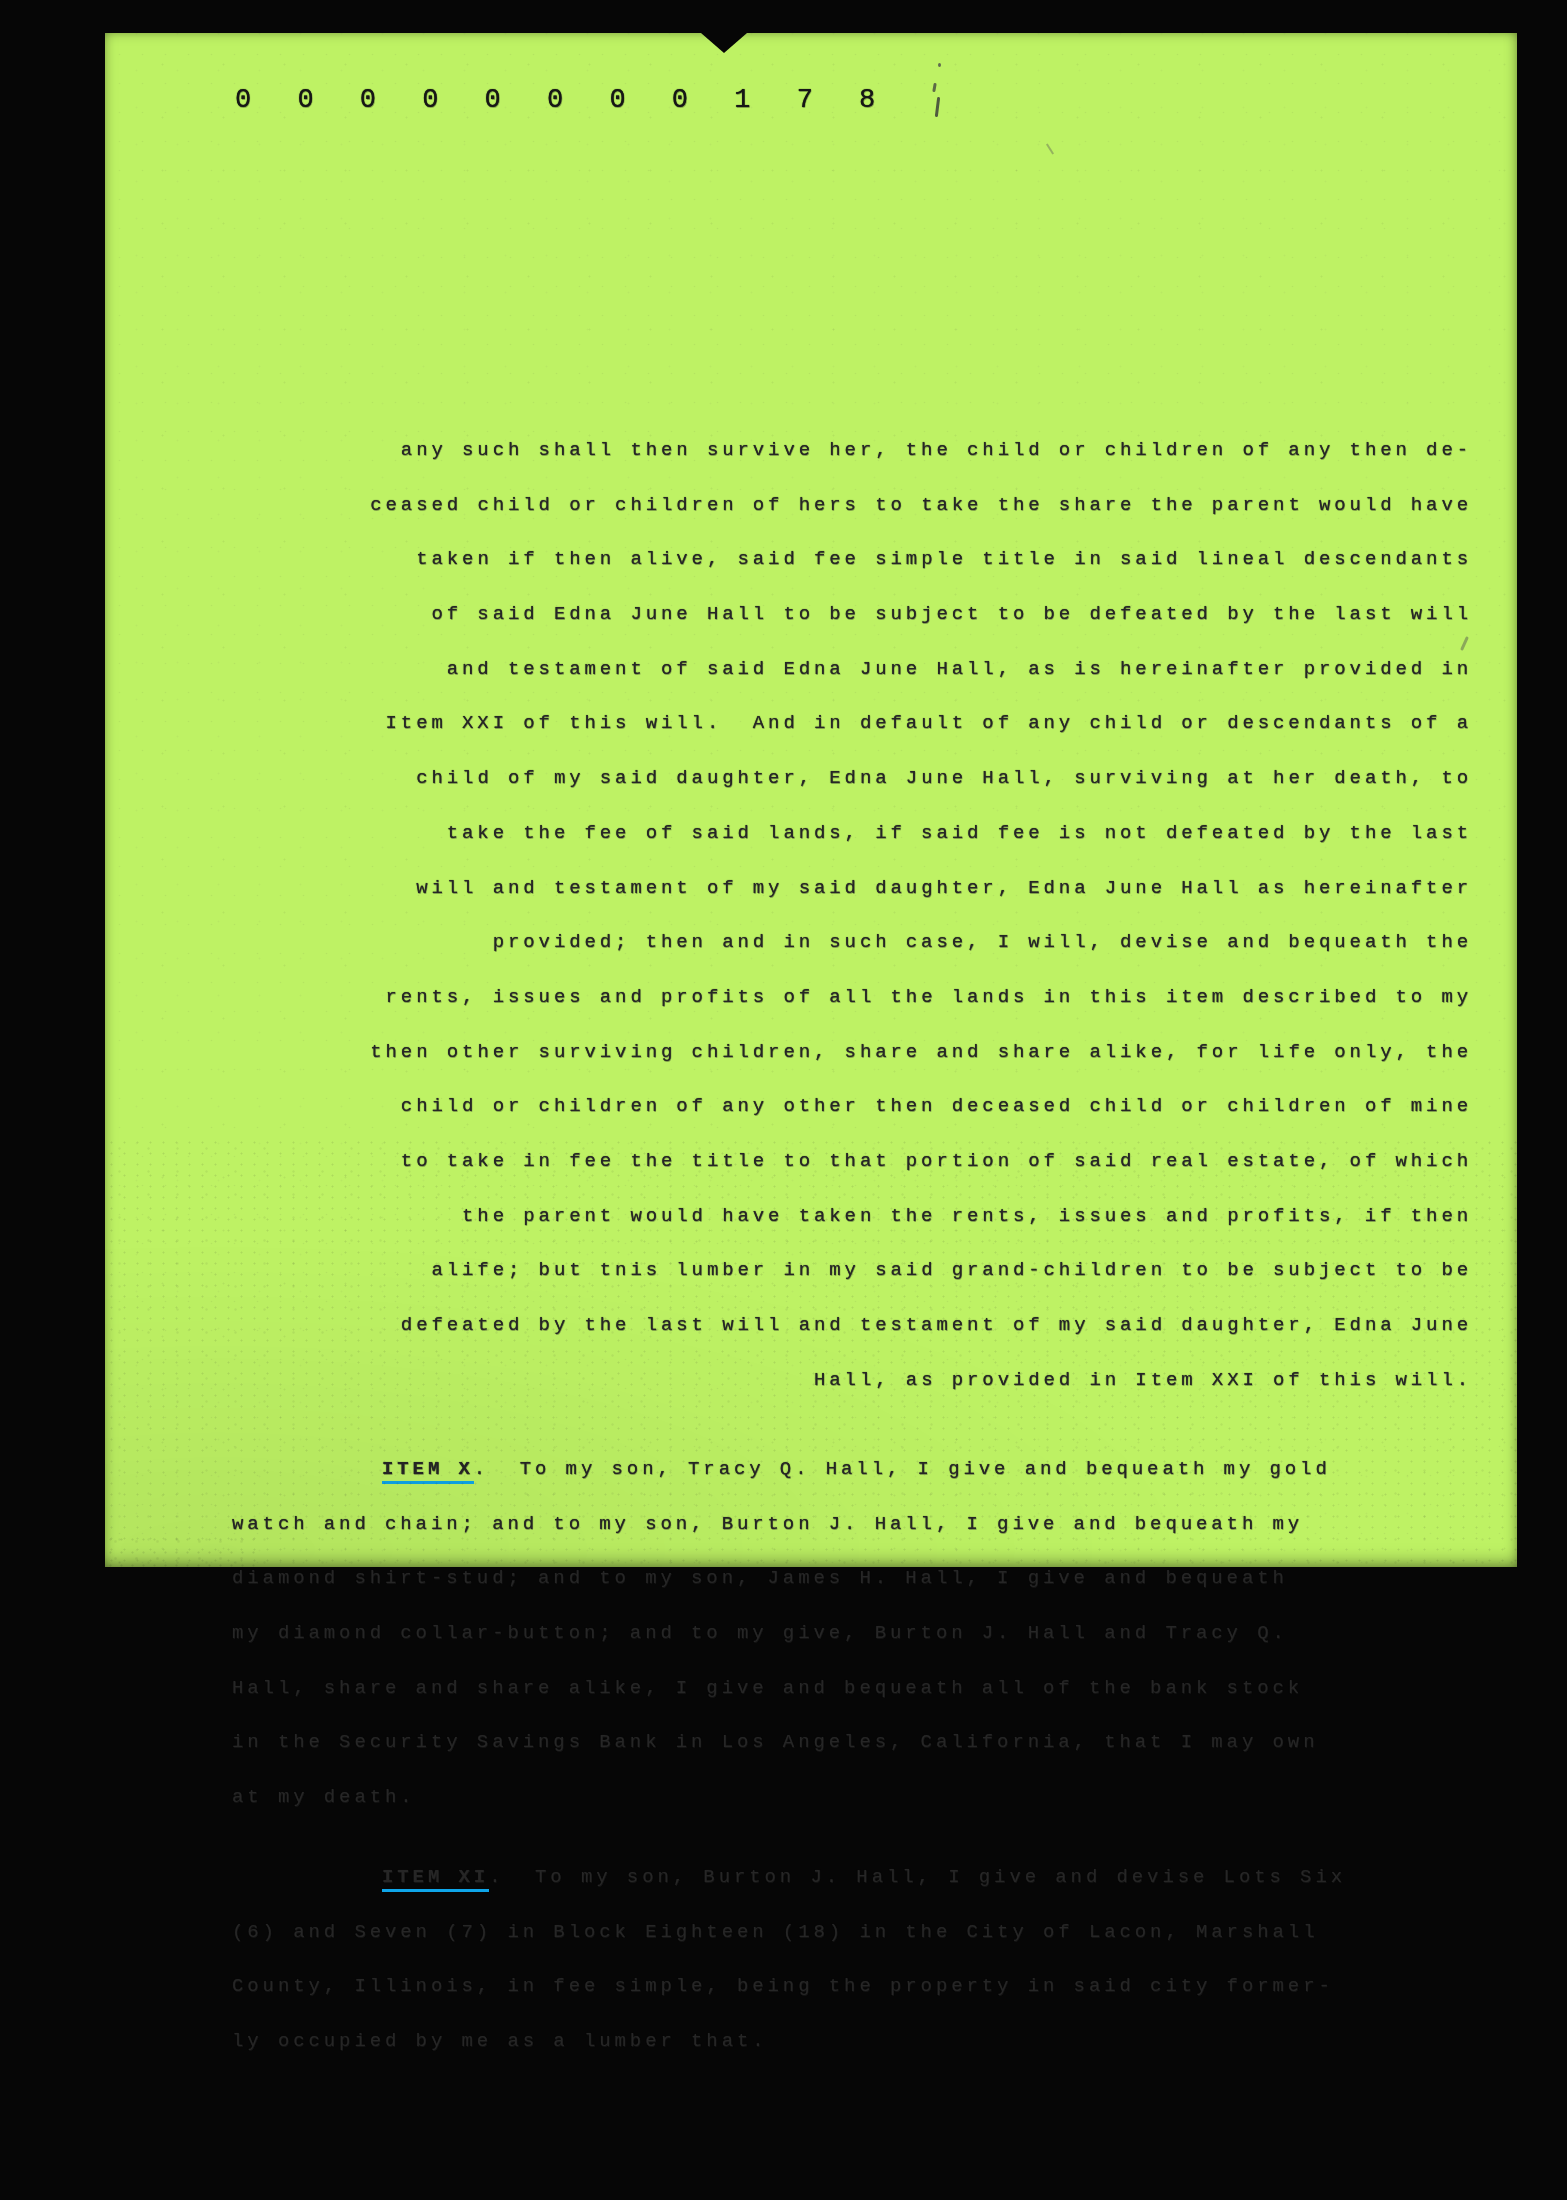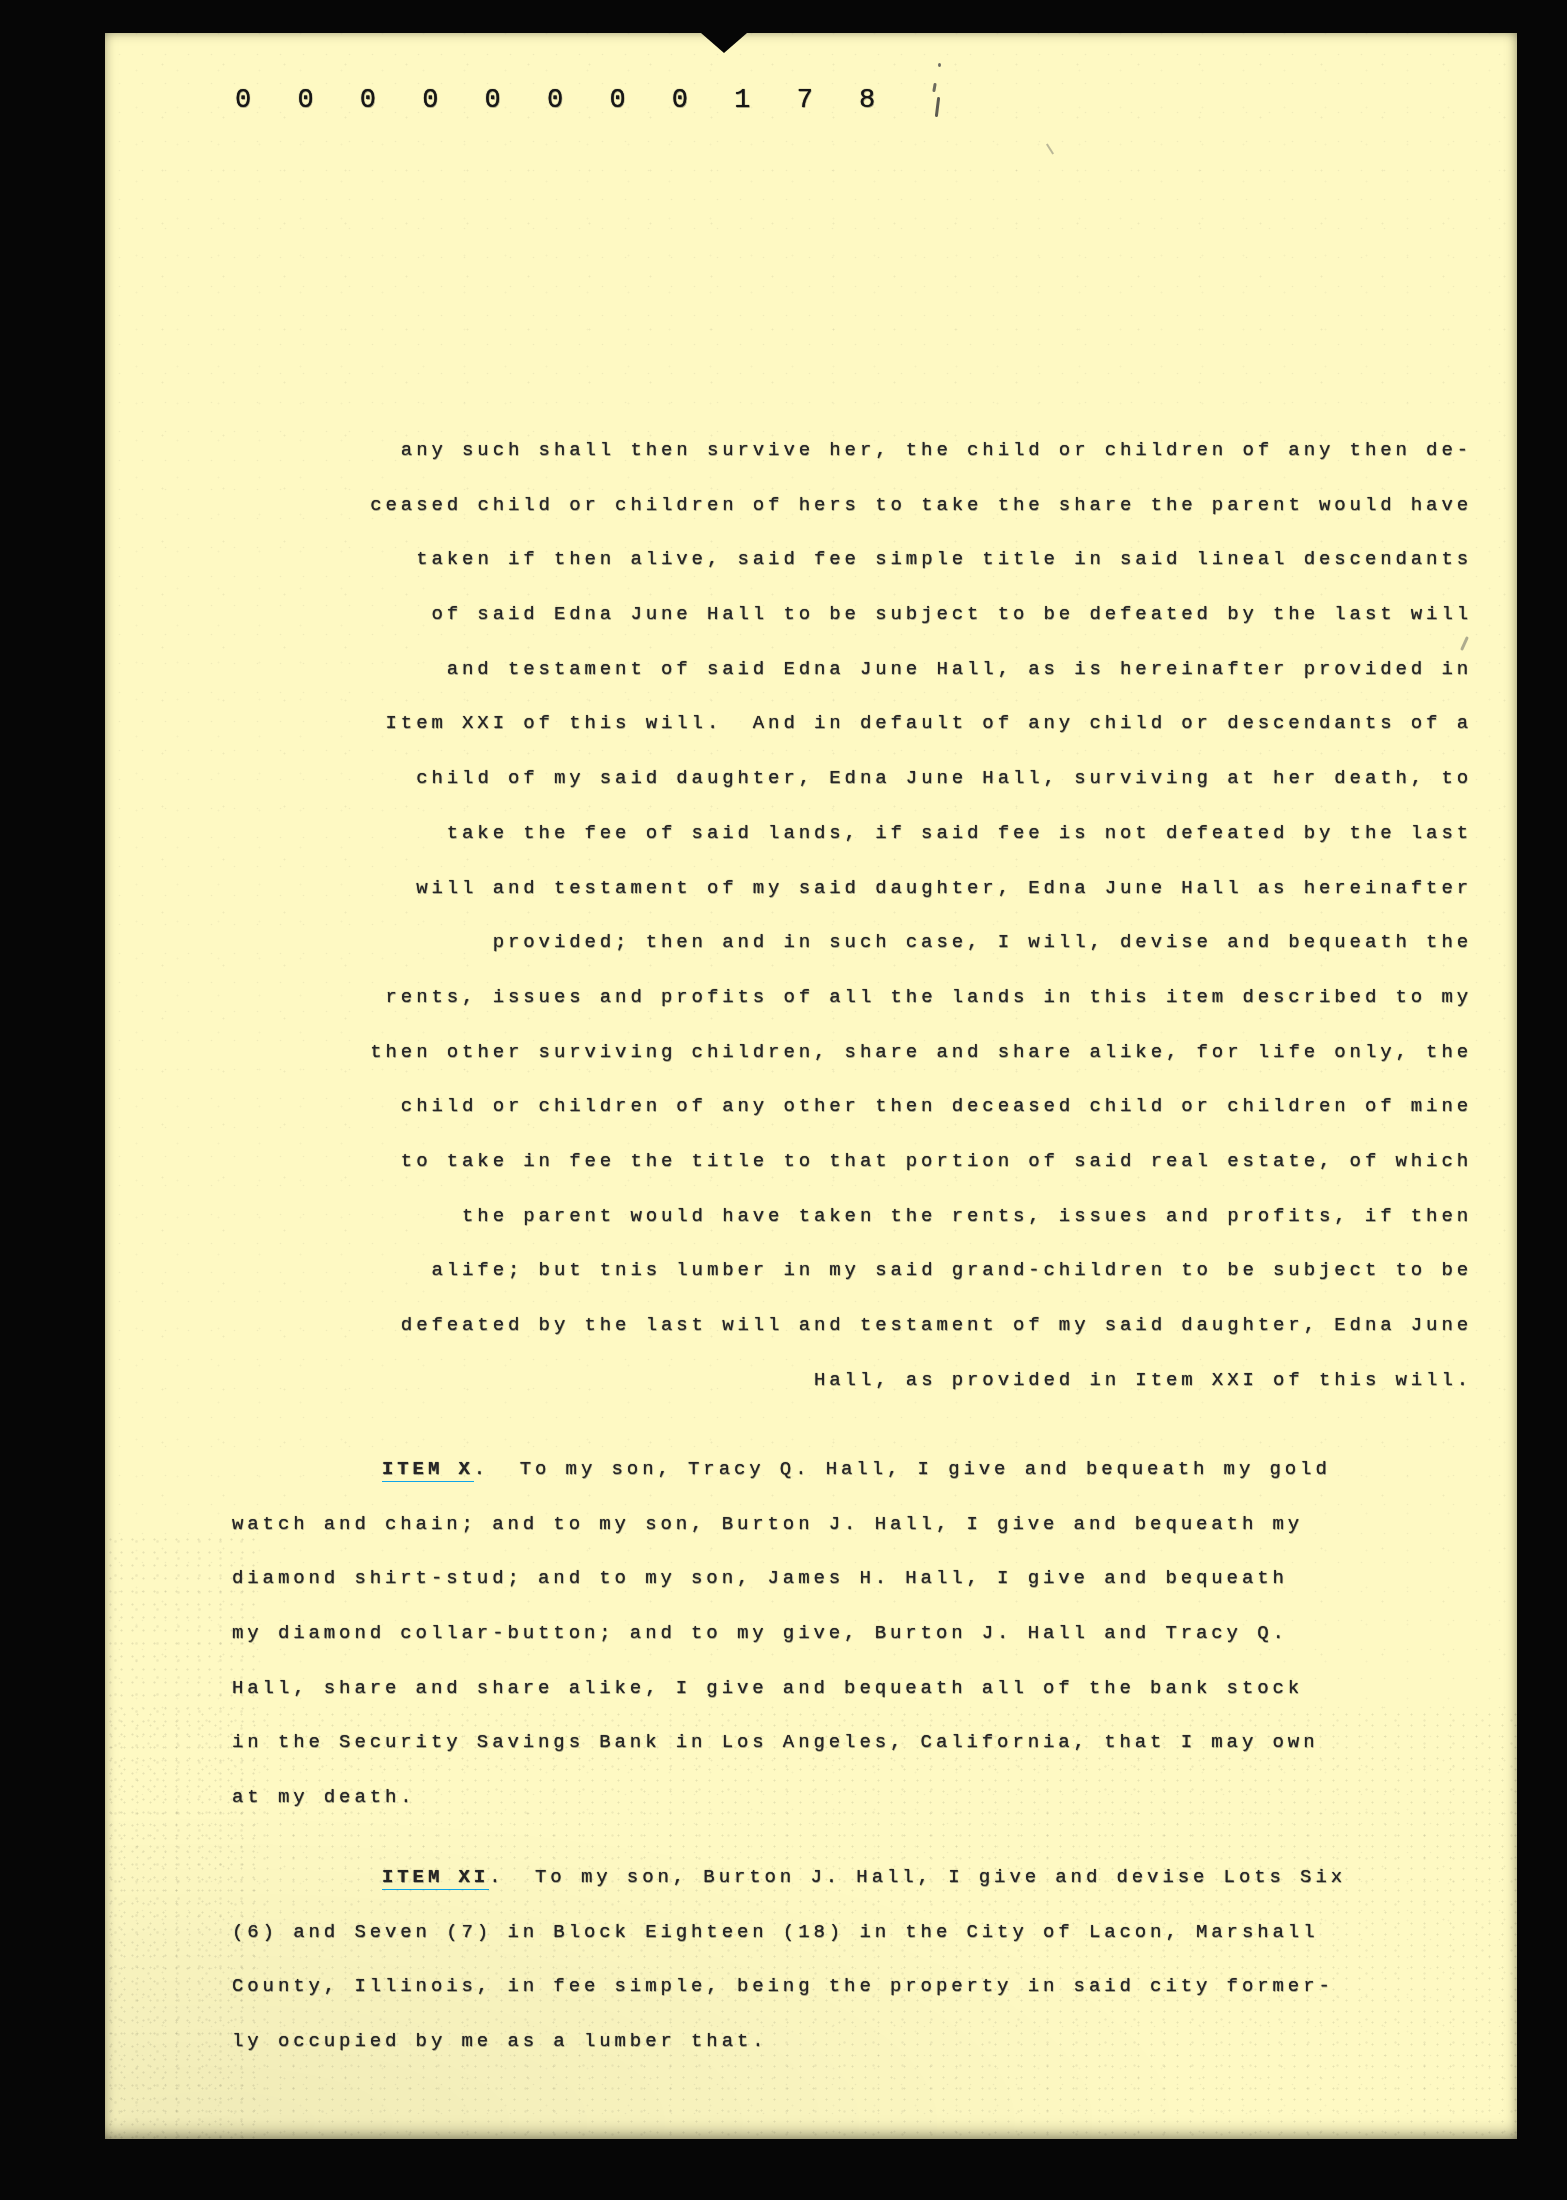--- a/index.html
+++ b/index.html
@@ -14,22 +14,22 @@
   .scan-bg {
     position: absolute;
     inset: 0;
     background: #060606;
   }
   .paper {
     position: absolute;
     left: 105px;
     top: 33px;
     width: 1412px;
-    height: 2106px;
-    background: #fef9c3;
+    height: 1534px;
+    background: #bef264;
     box-shadow:
       inset 0 -10px 18px -8px rgba(0,0,0,0.5),
       inset -6px 0 14px -8px rgba(0,0,0,0.35),
       inset 0 8px 14px -10px rgba(0,0,0,0.35),
       inset 6px 0 14px -10px rgba(0,0,0,0.30);
   }
   
   .paper::before {
     content: "";
     position: absolute;
@@ -159,21 +159,21 @@
   }
   .para .line {
     white-space: pre;
     height: 54.7px;
   }
   .para-1 { top: 390px; text-align: right; }
   .para-item-x { top: 1409px; }
   .para-item-xi { top: 1817px; }
   .indented .line:first-child { padding-left: 150px; }
   .heading-underline {
-    border-bottom: 1px solid #0ea5e9;
+    border-bottom: 3px solid #0ea5e9;
     padding-bottom: 1px;
     font-weight: bold;
   }
 </style>
 </head>
 <body>
 
 <div class="scan-bg">
   <div class="paper">
     <div class="fold-notch"></div>

